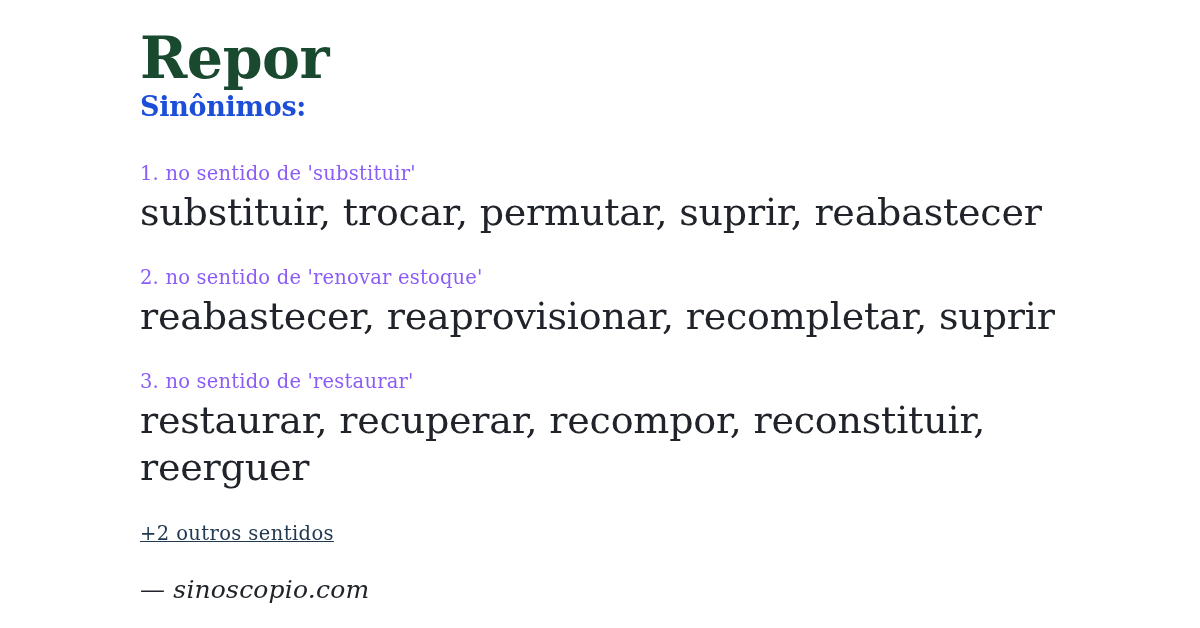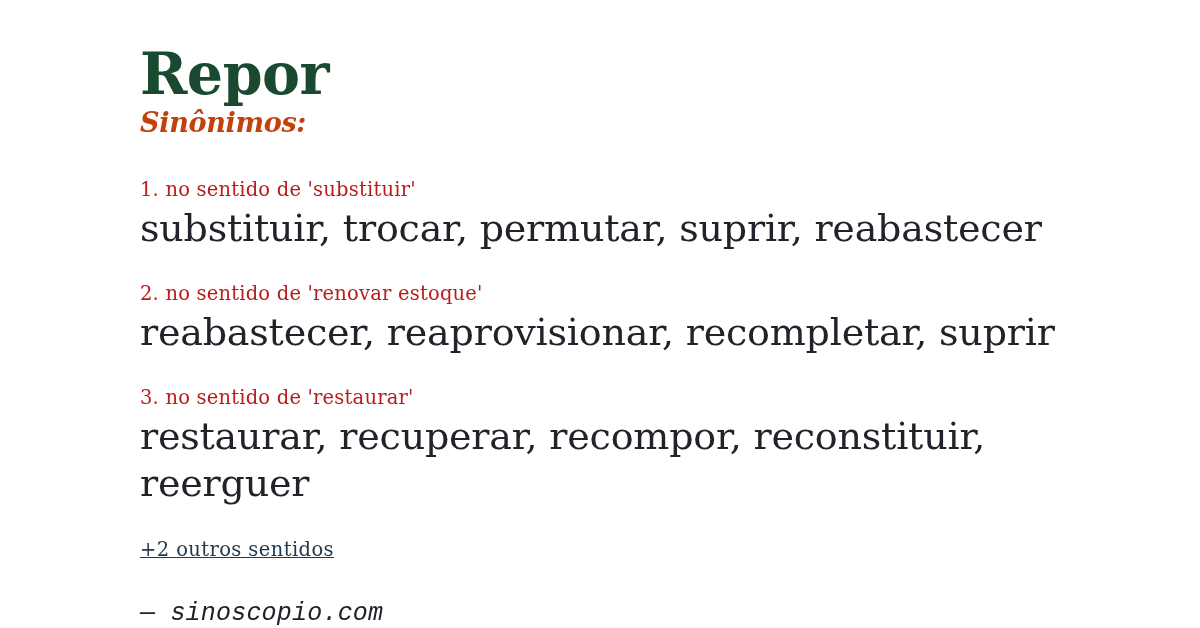--- a/index.html
+++ b/index.html
@@ -10,73 +10,71 @@
     width: 1200px;
     height: 628px;
     background: #ffffff;
     font-family: "DejaVu Serif", "Liberation Serif", serif;
     overflow: hidden;
   }
   .card {
     box-sizing: border-box;
     width: 1200px;
     height: 608px;
-    padding: 44px 60px 0 140px;
+    padding: 28px 60px 0 140px;
   }
   .title {
     margin: 0;
     color: #194a2f;
     font-size: 57px;
     line-height: 1.06;
     font-weight: 700;
     letter-spacing: -0.5px;
   }
   .subtitle {
     margin: 3px 0 0 0;
-    color: #c2410c;
+    color: #1d4ed8;
     font-size: 27px;
     line-height: 1.15;
     font-weight: 700;
-    font-style: italic;
     letter-spacing: -0.3px;
   }
   .senses {
     margin-top: 40px;
   }
   .sense {
     margin-bottom: 30px;
   }
   .sense-label {
-    color: #b91c1c;
+    color: #8b5cf6;
     font-size: 19.5px;
     line-height: 1.2;
     letter-spacing: 0.2px;
   }
   .sense-synonyms {
     margin-top: 3px;
     color: #202329;
     font-size: 38px;
     line-height: 1.25;
     letter-spacing: -0.2px;
   }
   .more-senses {
     margin-top: 14px;
     color: #223a51;
     font-size: 19.5px;
     line-height: 1.2;
     letter-spacing: 0.4px;
     text-decoration: underline;
   }
   .footer {
-    margin-top: 38px;
+    margin-top: 30px;
     color: #202329;
     font-size: 25px;
     font-style: italic;
     letter-spacing: 0.2px;
-    font-family: Liberation Mono, monospace;
   }
 </style>
 </head>
 <body>
 
 <div class="card">
 
   <h1 class="title">Repor</h1>
 
   <h2 class="subtitle">Sinônimos:</h2>

